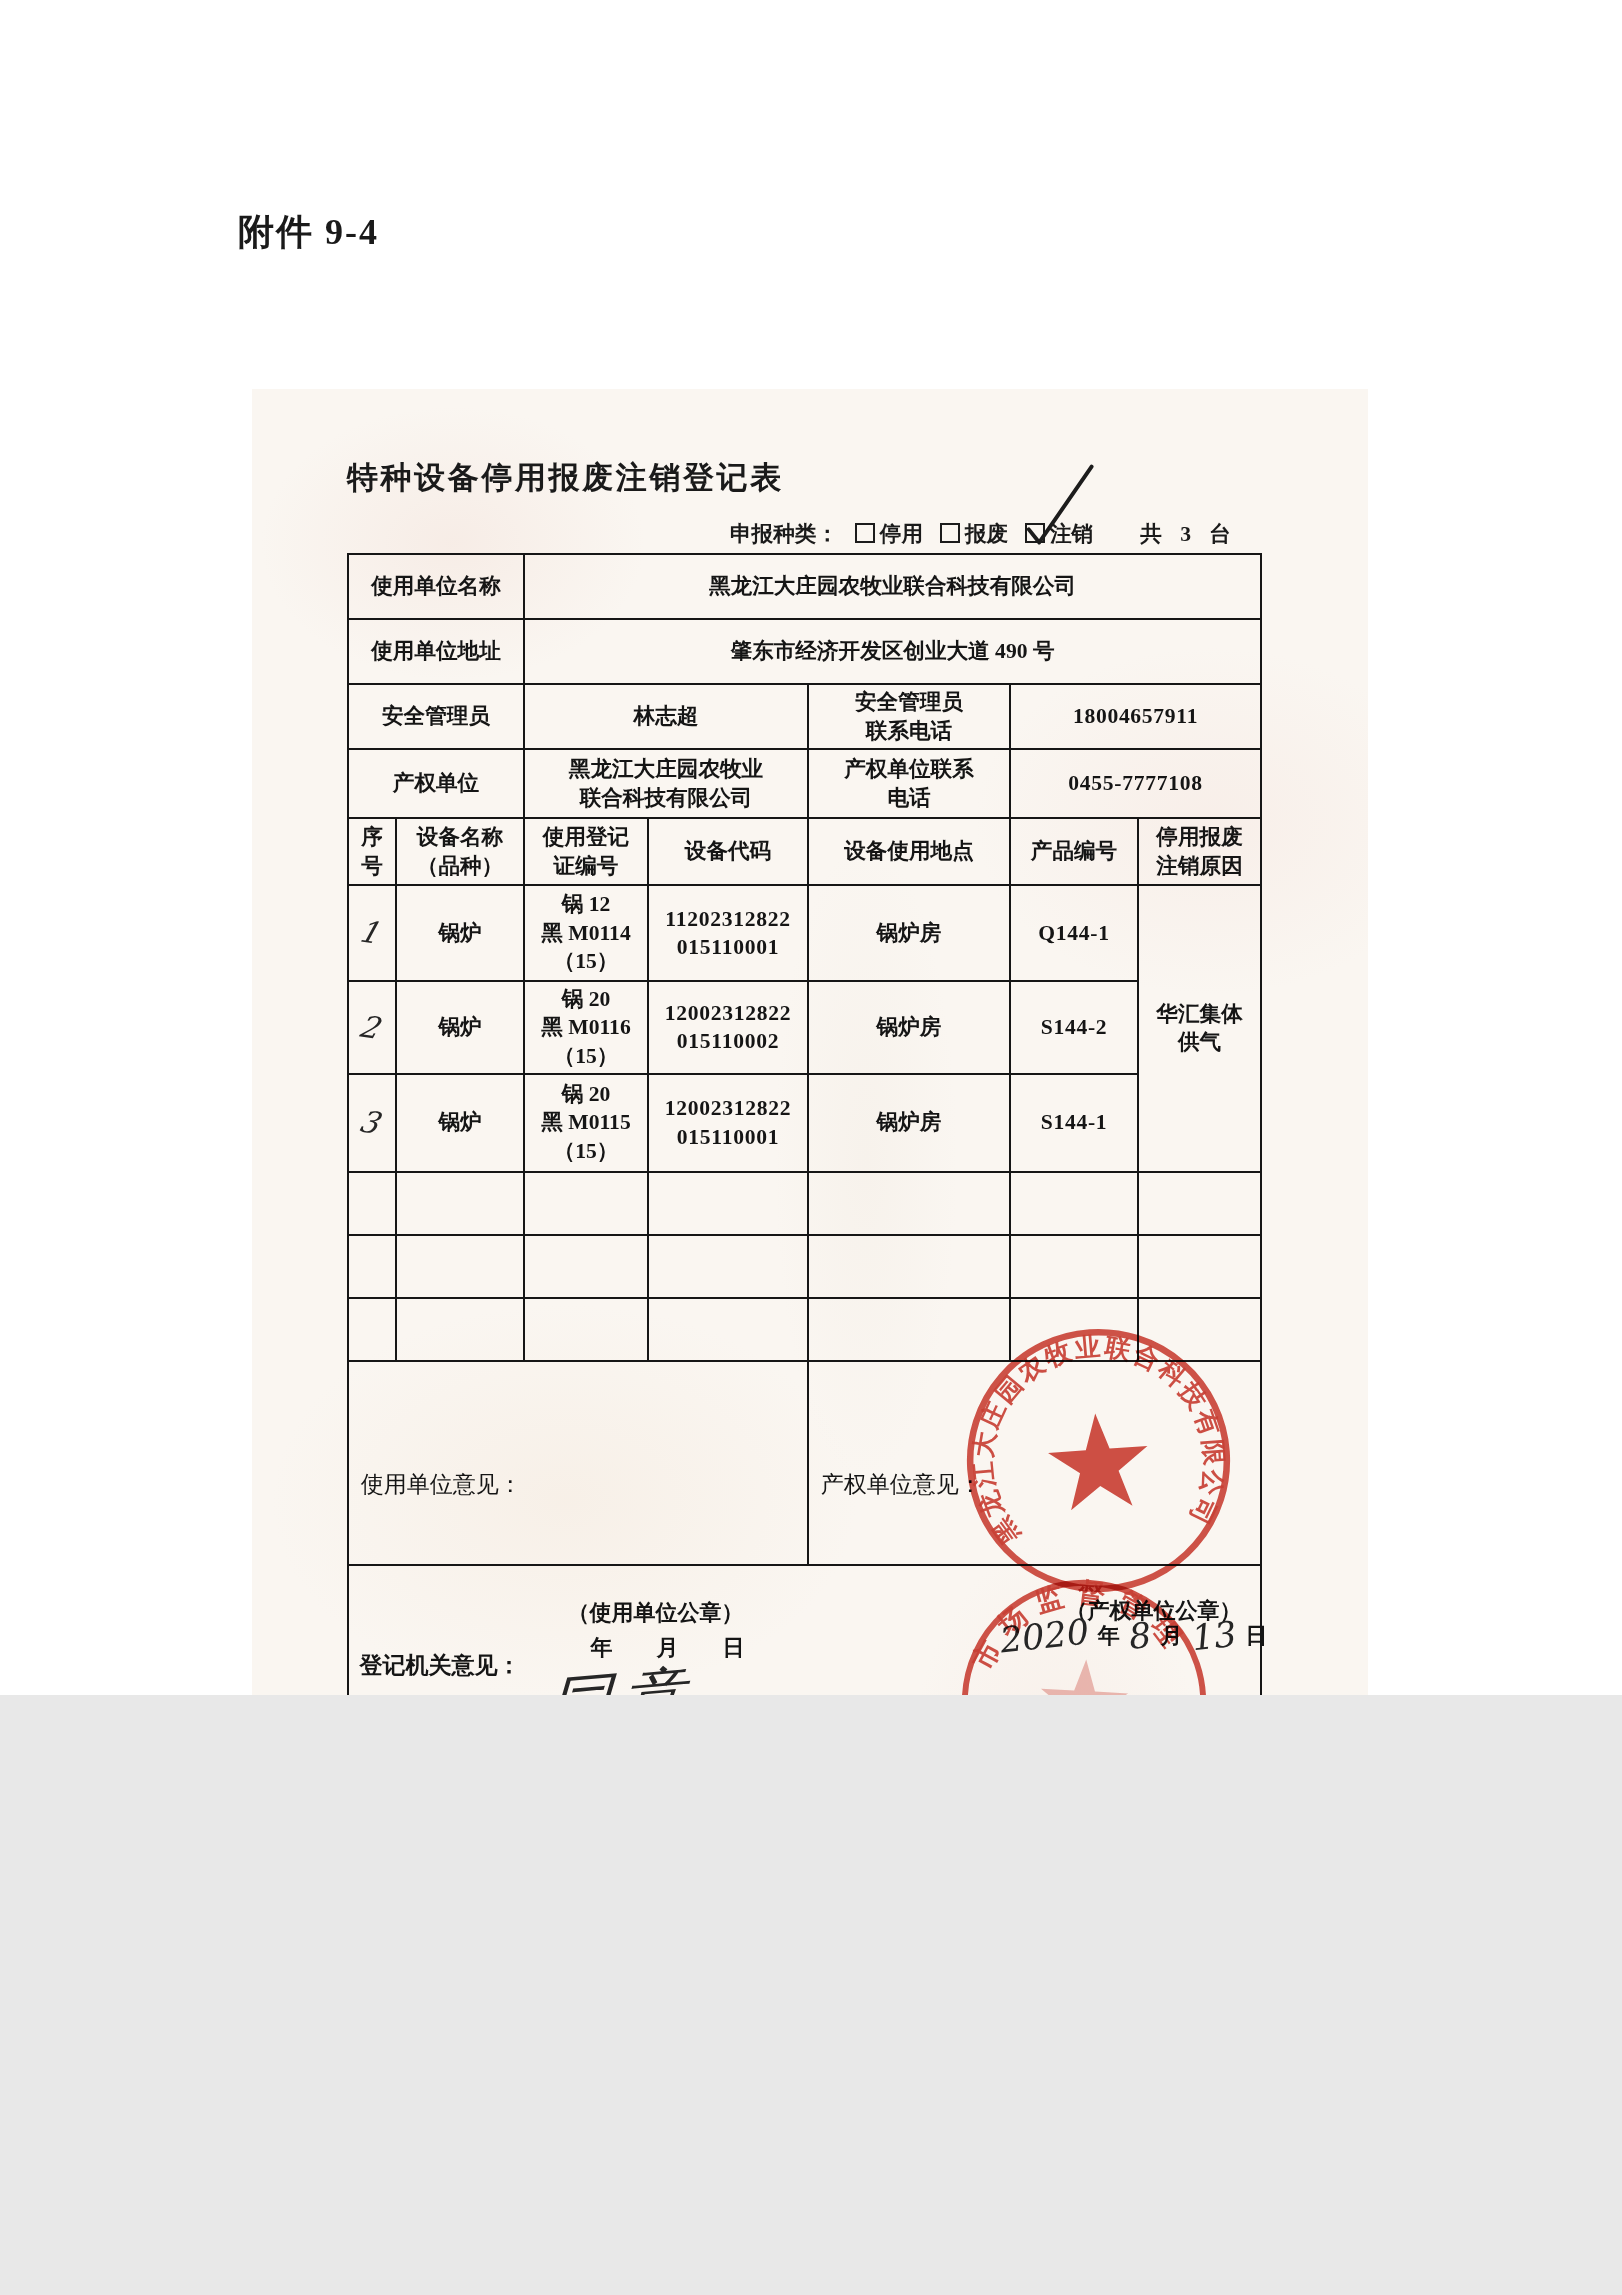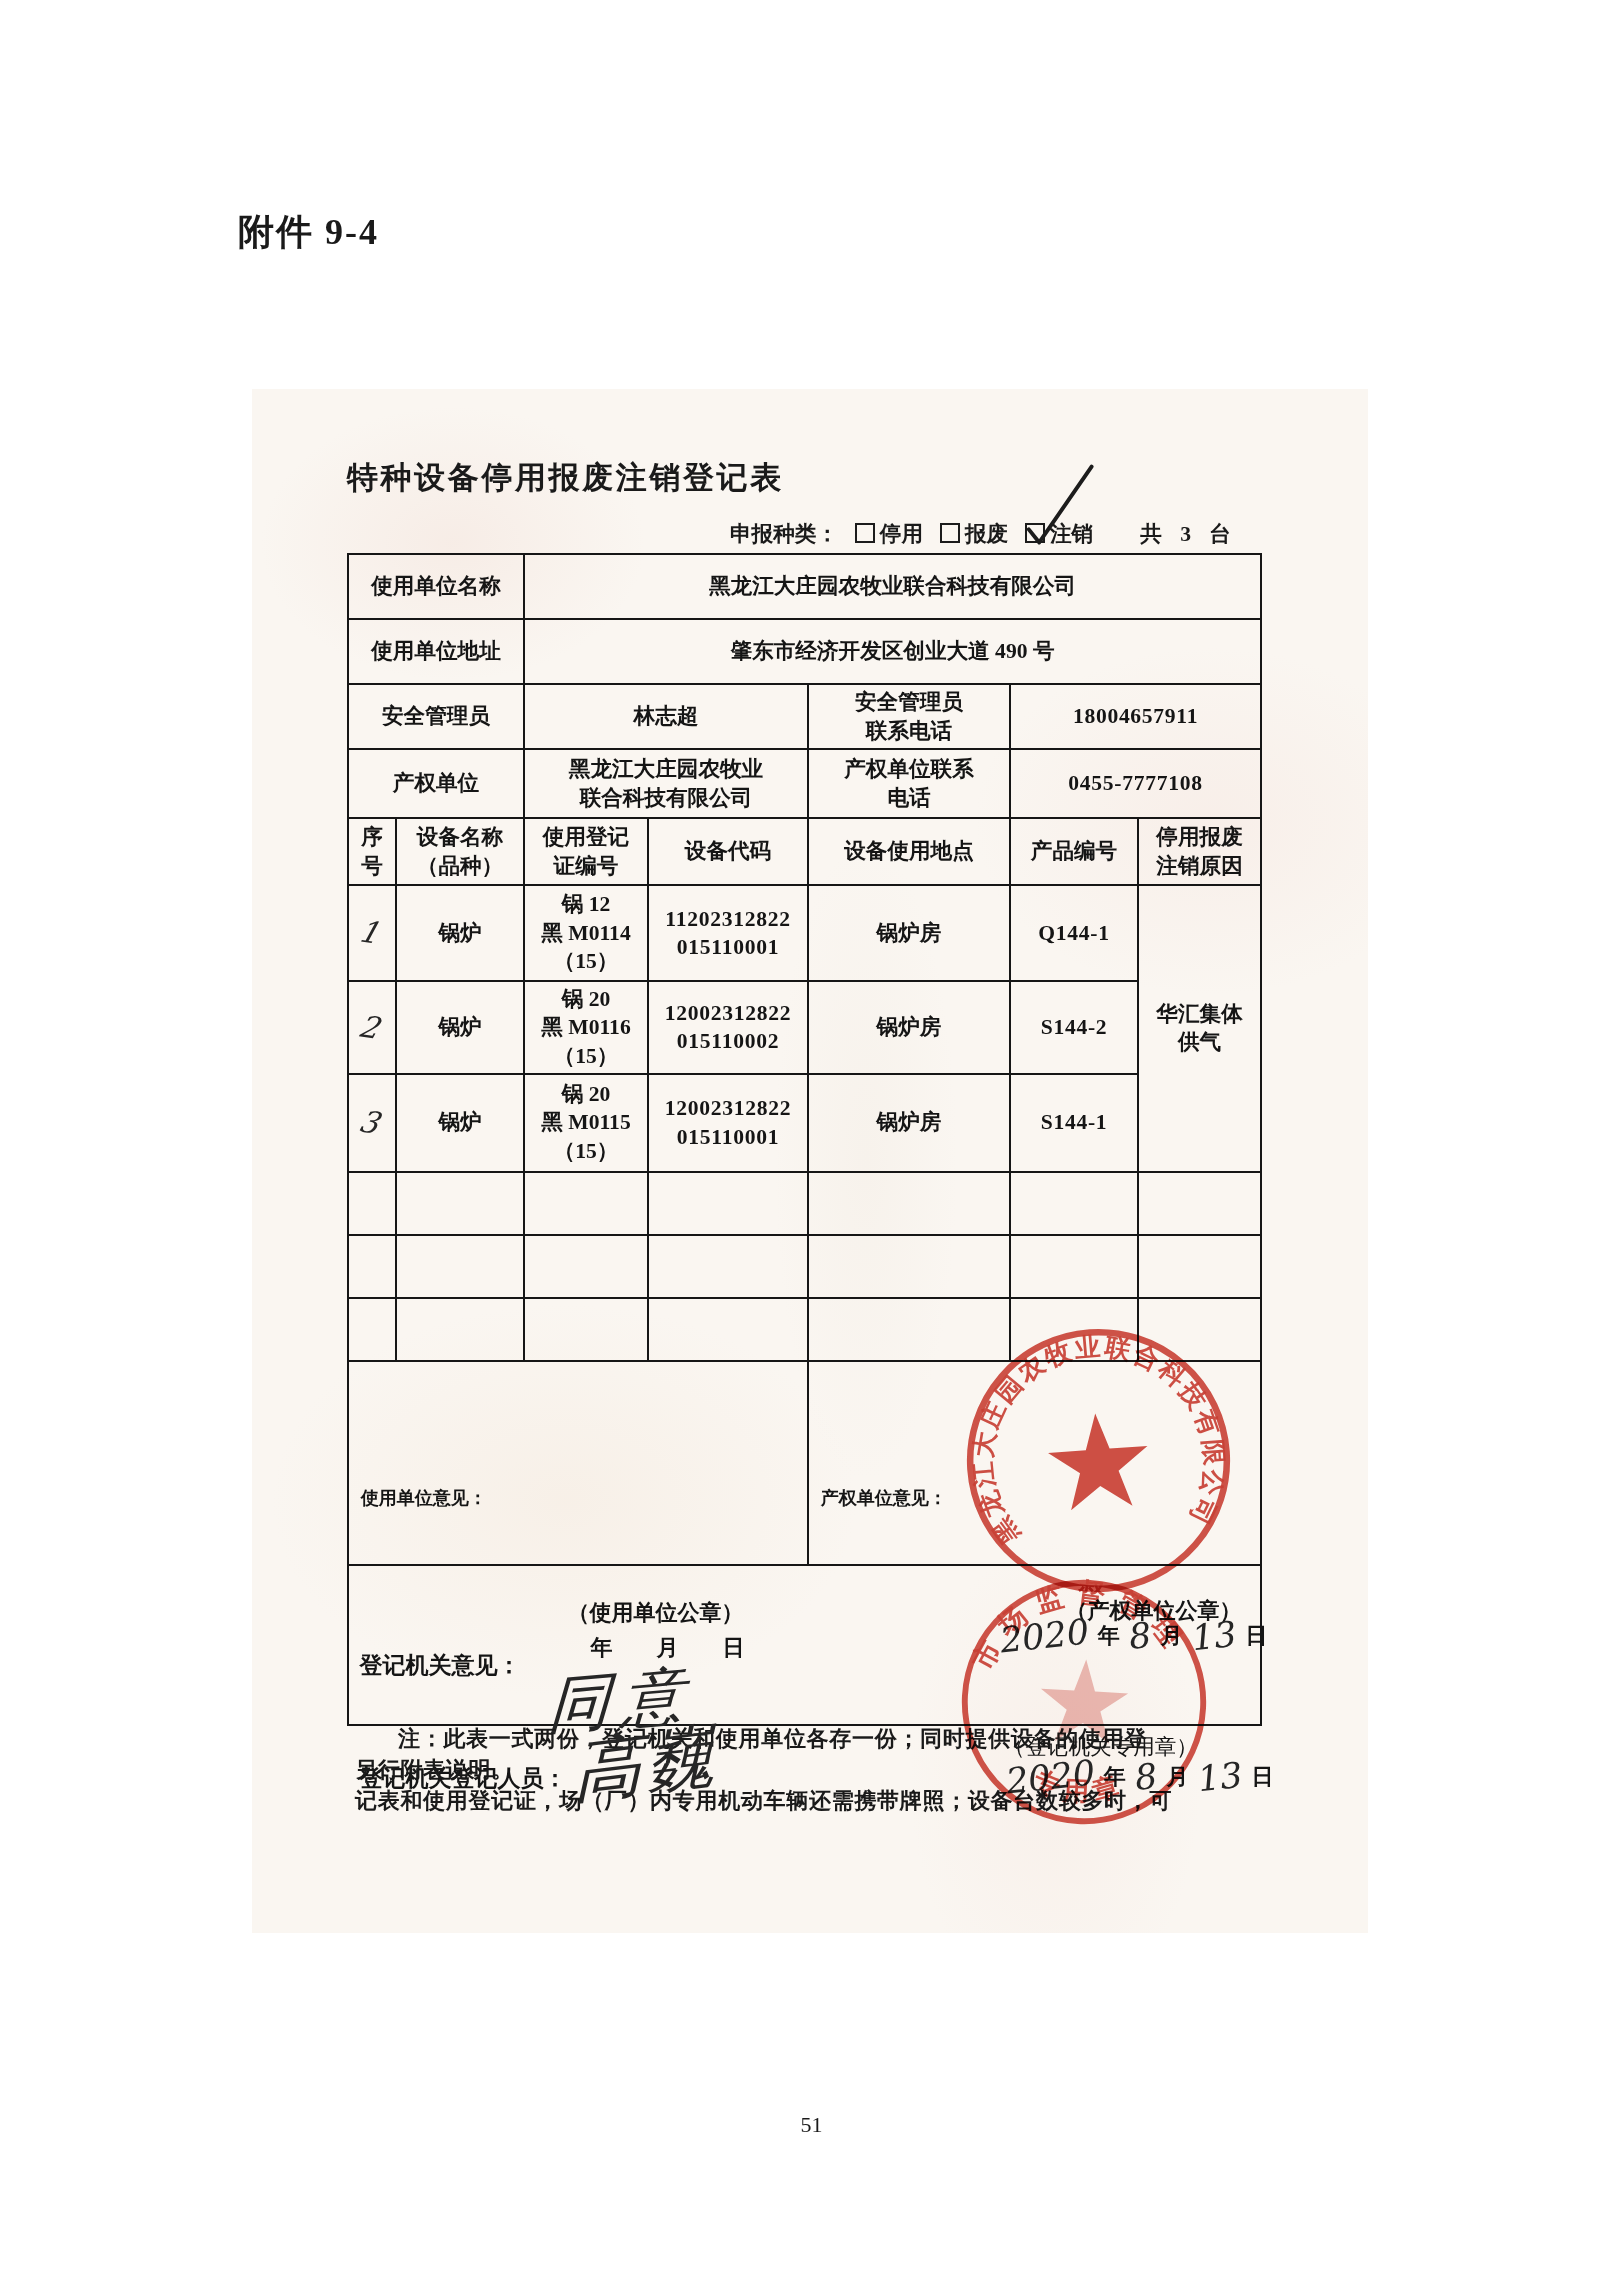--- a/index.html
+++ b/index.html
@@ -1,18 +1,18 @@
 <!DOCTYPE html>
 <html style="font-size:10.5px"><head>
 <meta charset="utf-8">
 <style>
   html,body{margin:0;padding:0;background:#e8e8e8;}
   .page{
     position:relative;
-    width:1623px;height:2295px;
+    width:1623px;height:1695px;
     background:#ffffff;
     font-family:"Liberation Serif", serif;
     color:#1a1a1a;
     overflow:hidden;
   }
   .attachment{
     position:absolute;left:238px;top:208px;
     font-size:36px;font-weight:600;letter-spacing:2px;
   }
   
@@ -52,21 +52,21 @@
     padding:2.6px;color:#151515;line-height:1.32;
   }
   table.form{border:2.6px solid #111;}
   .preline{white-space:pre-line;}
   .num{letter-spacing:0.7px;}
   .hw{font-family:"DejaVu Serif", serif;font-style:italic;color:#262626;font-weight:500;}
   .hw-seq{display:inline-block;font-size:30px;transform:rotate(8deg) skewX(-10deg);}
   
   td.op-cell{vertical-align:top;text-align:left;padding:0;}
   .cw{position:relative;width:100%;height:100%;}
-  .op-label{position:absolute;left:9.2px;top:24px;font-size:18px;font-weight:700;white-space:nowrap;}
+  .op-label{position:absolute;left:9.2px;top:7px;font-size:23px;font-weight:400;white-space:nowrap;}
   .use-seal{position:absolute;left:216px;top:135px;font-size:22px;font-weight:700;}
   .use-date{position:absolute;left:239px;top:170px;font-size:22px;font-weight:700;}
   .owner-seal{position:absolute;left:254px;top:133px;font-size:22px;font-weight:700;white-space:nowrap;}
   .owner-date{position:absolute;left:188px;top:156px;font-size:22px;font-weight:700;white-space:nowrap;}
   .hw-num{display:inline-block;font-size:35px;transform:rotate(-6deg);line-height:1;vertical-align:-5.2px;}
   .dt-gap{margin-left:9.2px;}
   .reg-label{position:absolute;left:7.9px;top:6.5px;font-size:23px;font-weight:700;}
   .approval{position:absolute;left:196px;top:14.4px;font-size:62px;transform:rotate(-5deg) skewX(-8deg);letter-spacing:11.8px;}
   .registrar{position:absolute;left:7.9px;top:119px;font-size:23px;font-weight:700;white-space:nowrap;}
   .sig{position:absolute;left:221px;top:73px;font-size:69px;transform:rotate(-7deg) skewX(-6deg);letter-spacing:3.9px;z-index:3;}

